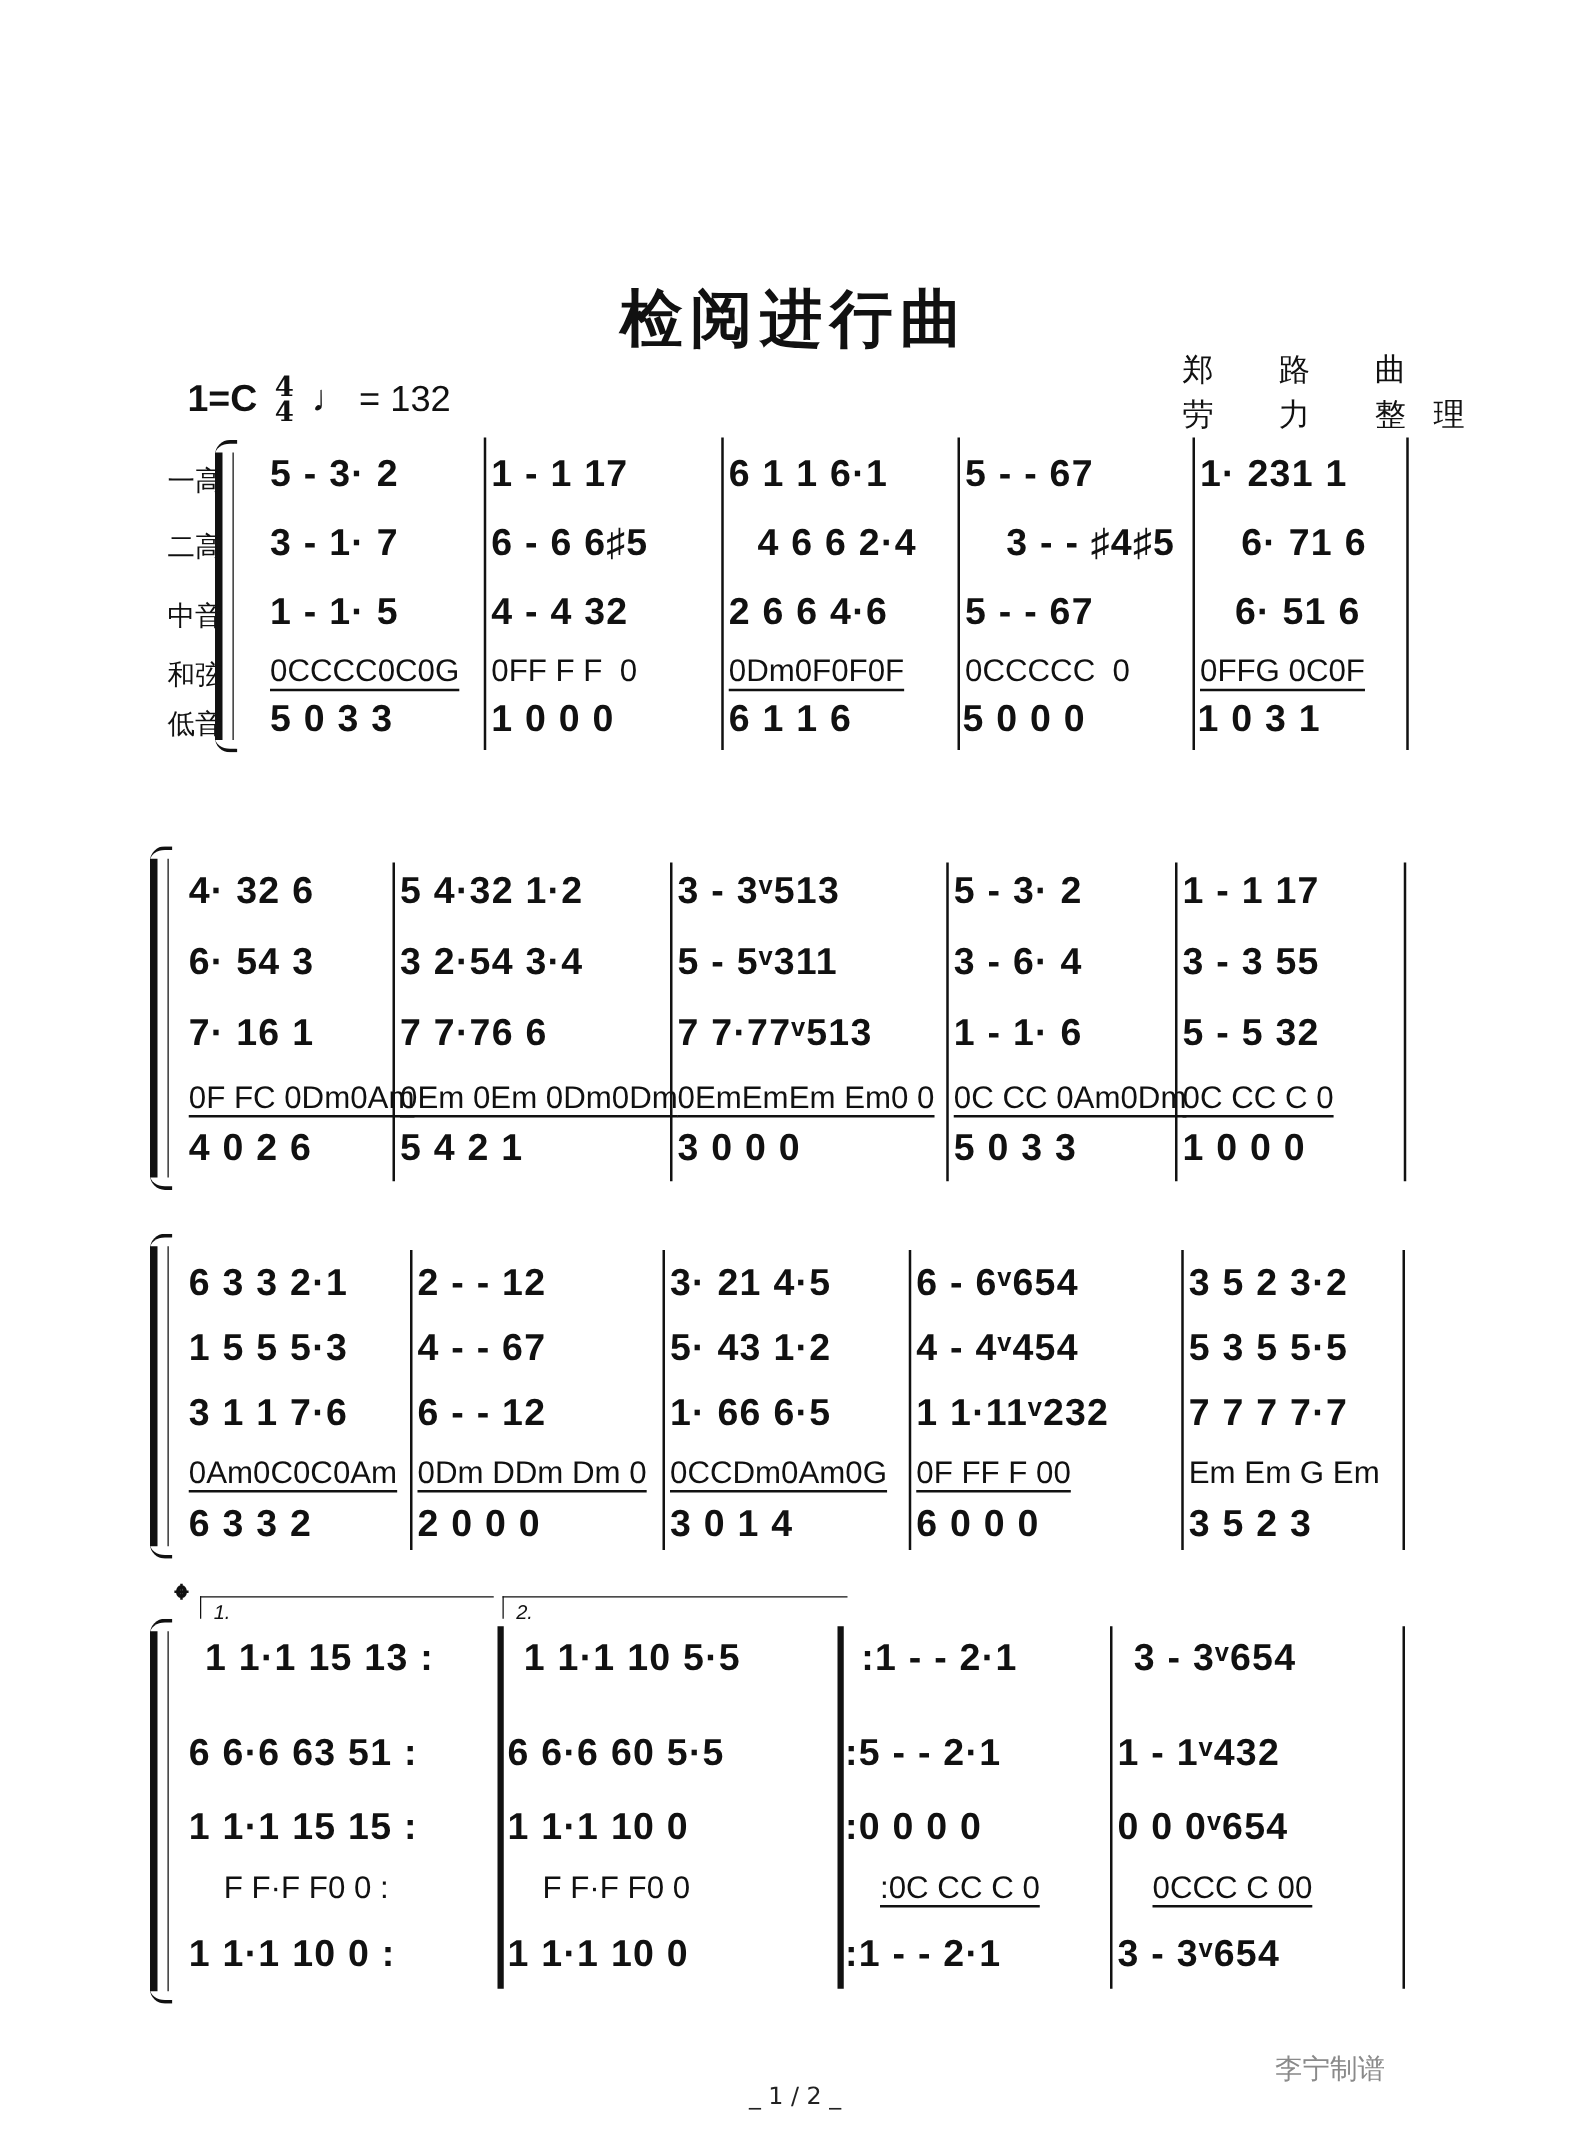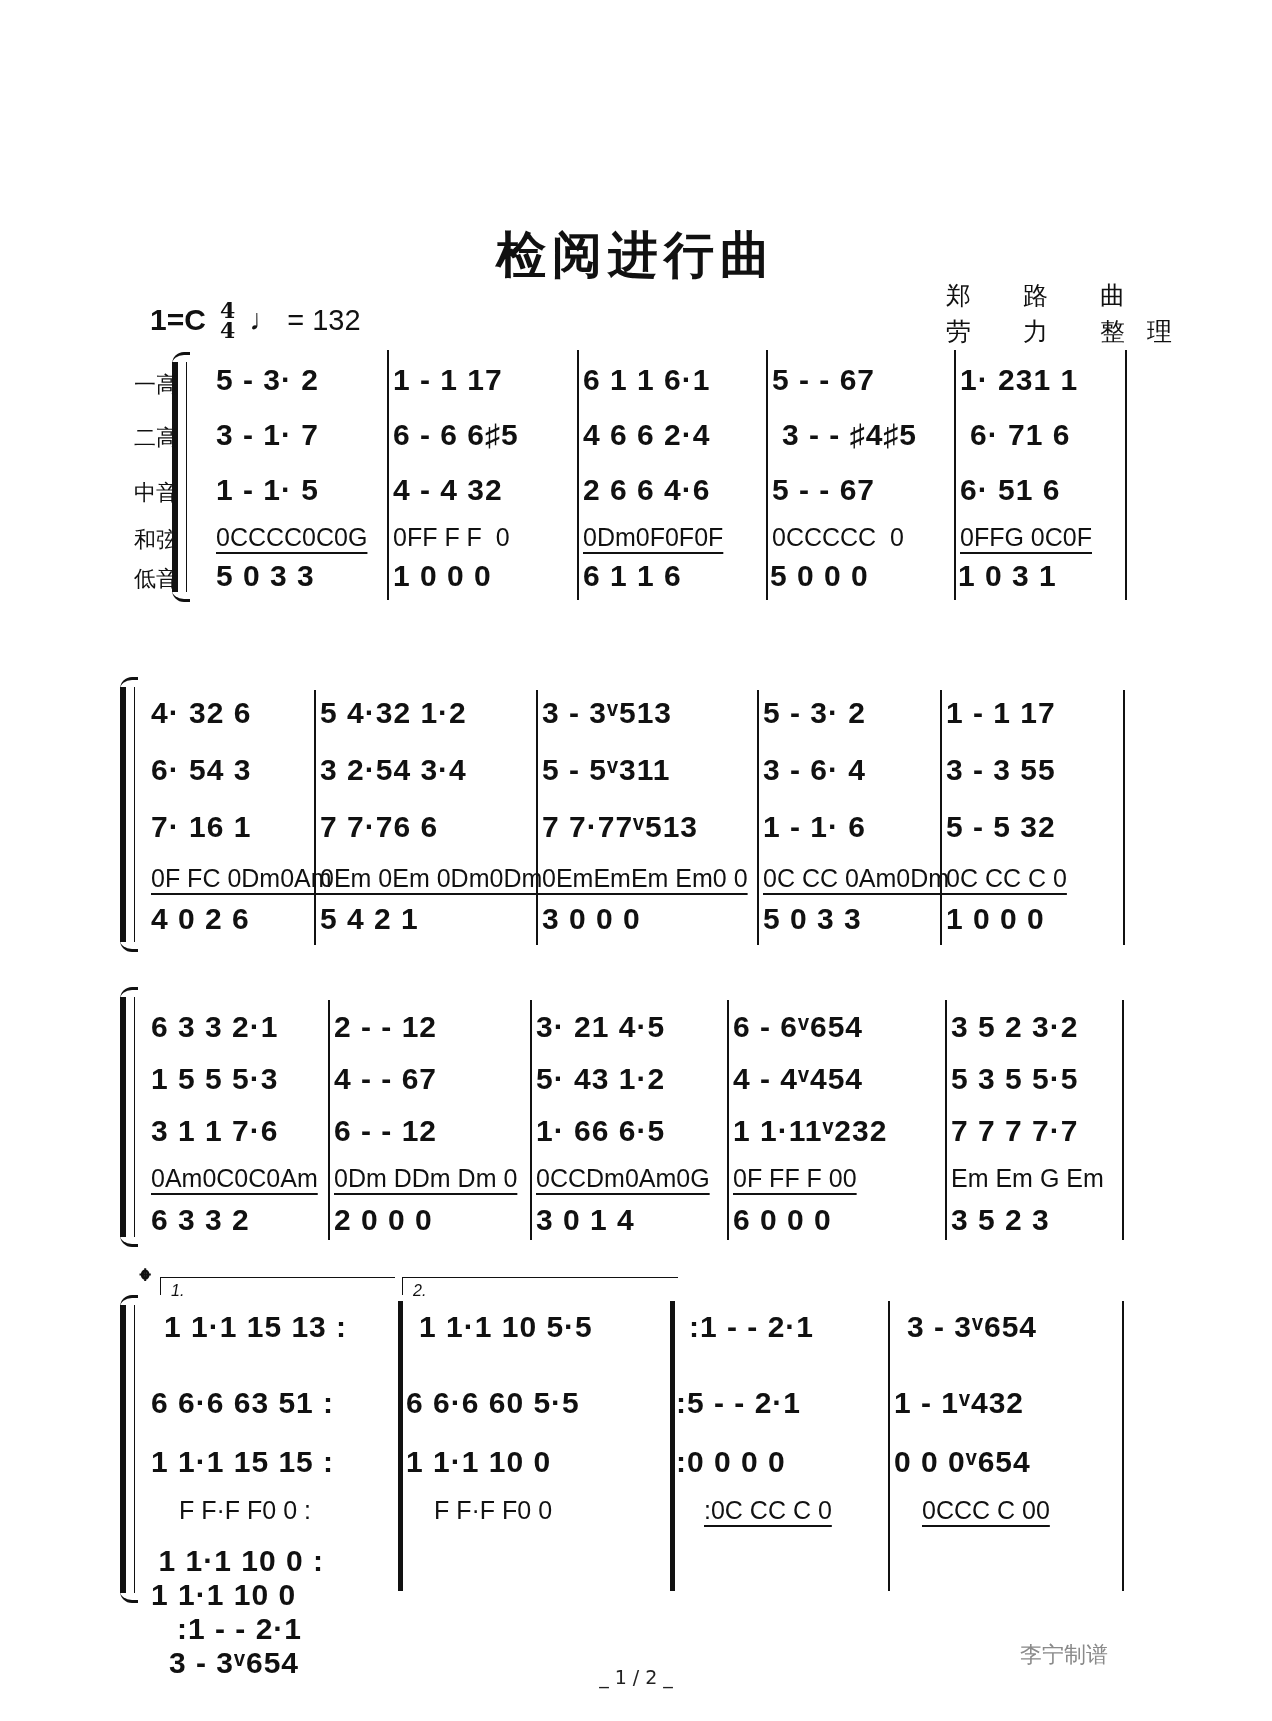--- a/index.html
+++ b/index.html
@@ -79,30 +79,30 @@
   <div class="row" style="left:210px;top:10px;">
     <div class="measure" style="width:177px;">5 - 3· 2</div>
     <div class="measure" style="width:190px;">1 - 1 17</div>
     <div class="measure" style="width:189px;">6 1 1 6·1</div>
     <div class="measure" style="width:188px;">5 - - 67</div>
     <div class="measure" style="width:171px;">1· 231 1</div>
   </div>
   <div class="row" style="left:210px;top:65px;">
     <div class="measure" style="width:177px;">3 - 1· 7</div>
     <div class="measure" style="width:190px;">6 - 6 6♯5</div>
-    <div class="measure" style="width:199px;">4 6 6 2·4</div>
+    <div class="measure" style="width:199px;margin-left:23px;">4 6 6 2·4</div>
     <div class="measure" style="width:188px;">3 - - ♯4♯5</div>
     <div class="measure" style="width:171px;">6· 71 6</div>
   </div>
   <div class="row" style="left:210px;top:120px;">
     <div class="measure" style="width:177px;">1 - 1· 5</div>
     <div class="measure" style="width:190px;">4 - 4 32</div>
     <div class="measure" style="width:189px;">2 6 6 4·6</div>
     <div class="measure" style="width:188px;">5 - - 67</div>
-    <div class="measure" style="width:171px;">6· 51 6</div>
+    <div class="measure" style="width:171px;margin-left:28px;">6· 51 6</div>
   </div>
   <div class="row" style="left:210px;top:167px;">
     <div class="measure chord underline-hint" style="width:177px;">0CCCC0C0G</div>
     <div class="measure chord" style="width:190px;">0FF F F  0</div>
     <div class="measure chord underline-hint" style="width:189px;">0Dm0F0F0F</div>
     <div class="measure chord" style="width:188px;">0CCCCC  0</div>
     <div class="measure chord underline-hint" style="width:171px;">0FFG 0C0F</div>
   </div>
   <div class="row" style="left:210px;top:206px;">
     <div class="measure" style="width:177px;">5 0 3 3</div>
@@ -242,21 +242,21 @@
     <div class="measure" style="width:270px;">1 1·1 10 0</div>
     <div class="measure" style="width:218px;text-align:center;">:0 0 0 0</div>
     <div class="measure" style="width:234px;">0 0 0ᵛ654</div>
   </div>
   <div class="row" style="left:145px;top:225px;">
     <div class="measure chord" style="width:255px;margin-left:28px;">F F·F F0 0 :</div>
     <div class="measure chord" style="width:270px;">F F·F F0 0</div>
     <div class="measure chord underline-hint" style="width:218px;">:0C CC C 0</div>
     <div class="measure chord underline-hint" style="width:234px;">0CCC C 00</div>
   </div>
-  <div class="row" style="left:145px;top:279px;flex-direction:column;">
+  <div class="row" style="left:145px;top:279px;">
     <div class="measure" style="width:255px;">1 1·1 10 0 :</div>
     <div class="measure" style="width:270px;">1 1·1 10 0</div>
     <div class="measure" style="width:218px;">:1 - - 2·1</div>
     <div class="measure" style="width:234px;">3 - 3ᵛ654</div>
   </div>
 </div>
 
 <div class="watermark">李宁制谱</div>
 <div class="page-num">_ 1 / 2 _</div>
 

